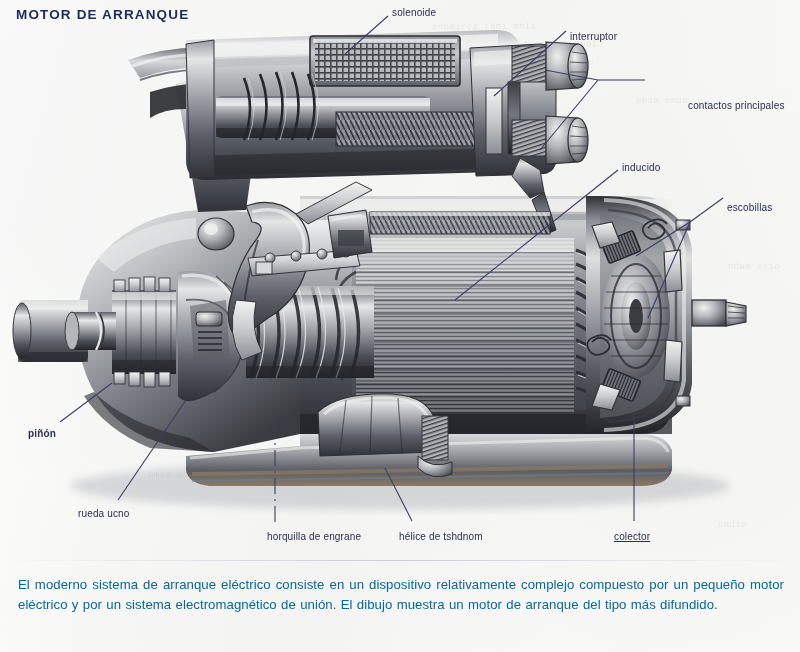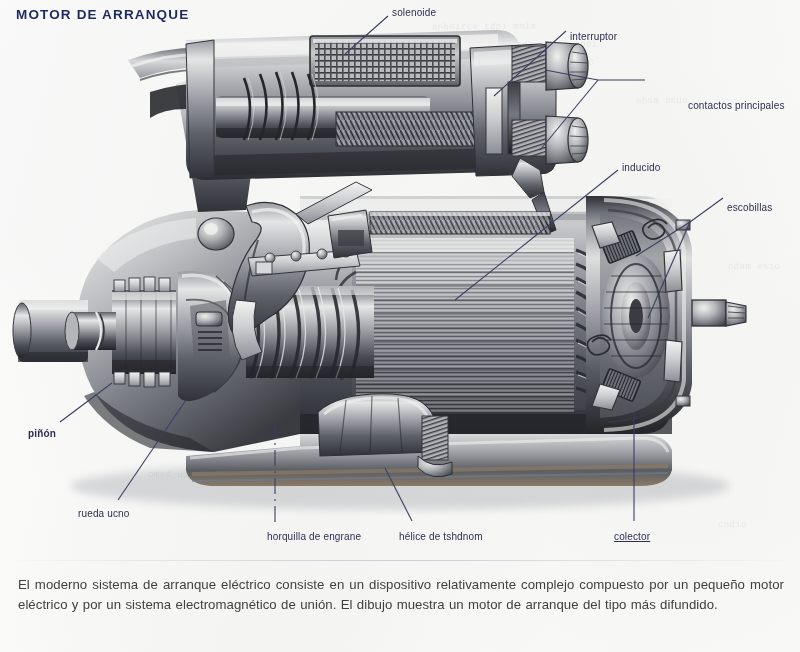--- a/index.html
+++ b/index.html
@@ -52,21 +52,21 @@
     color:#2b2f52;
     white-space:nowrap;
     letter-spacing:.15px;
   }
 
   
   #caption{
     position:absolute;left:18px;top:575px;width:766px;
     font-size:13.2px;
     line-height:19.5px;
-    color:#404040;
+    color:#0369a1;
     text-align:justify;
     letter-spacing:.05px;
     word-spacing:.6px;
   }
   
   #caption-rule{
     position:absolute;left:0;top:560px;width:800px;height:1px;
     background:linear-gradient(90deg,rgba(160,165,185,.0),rgba(150,155,180,.45),rgba(160,165,185,.0));
   }
 </style>

